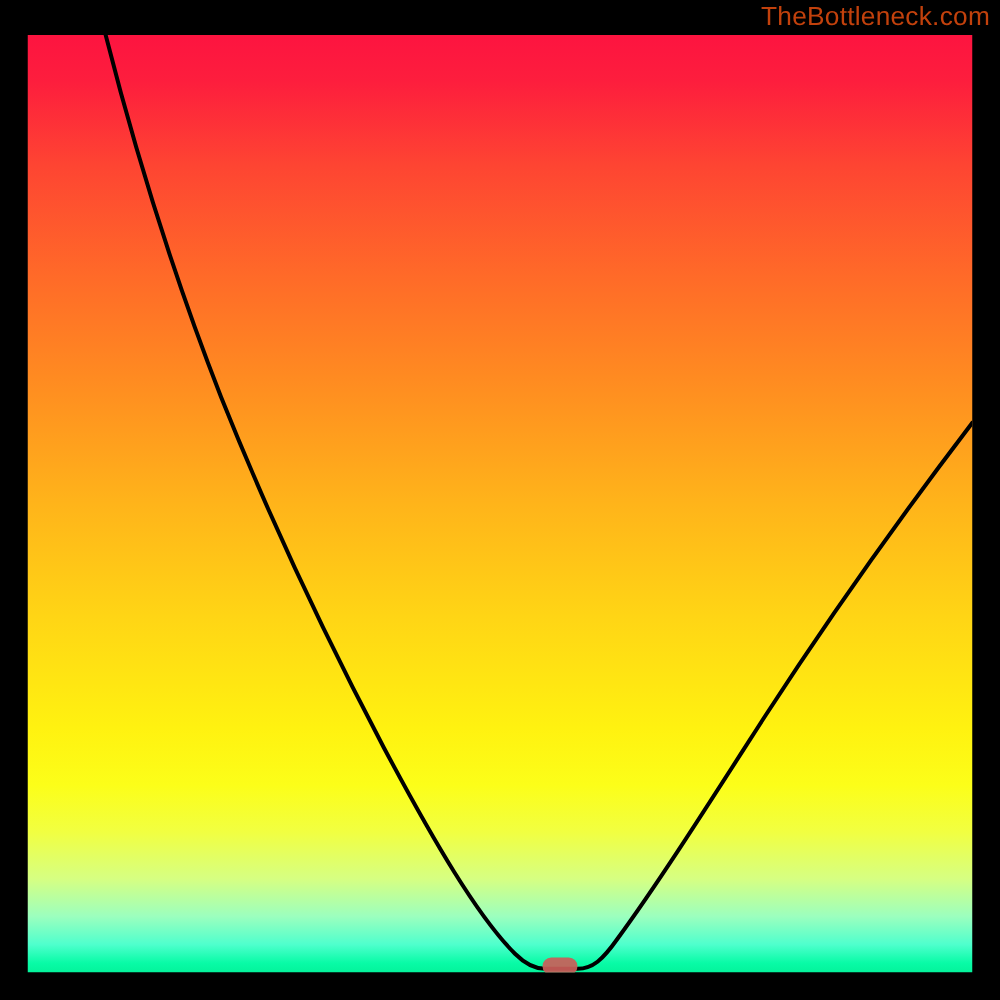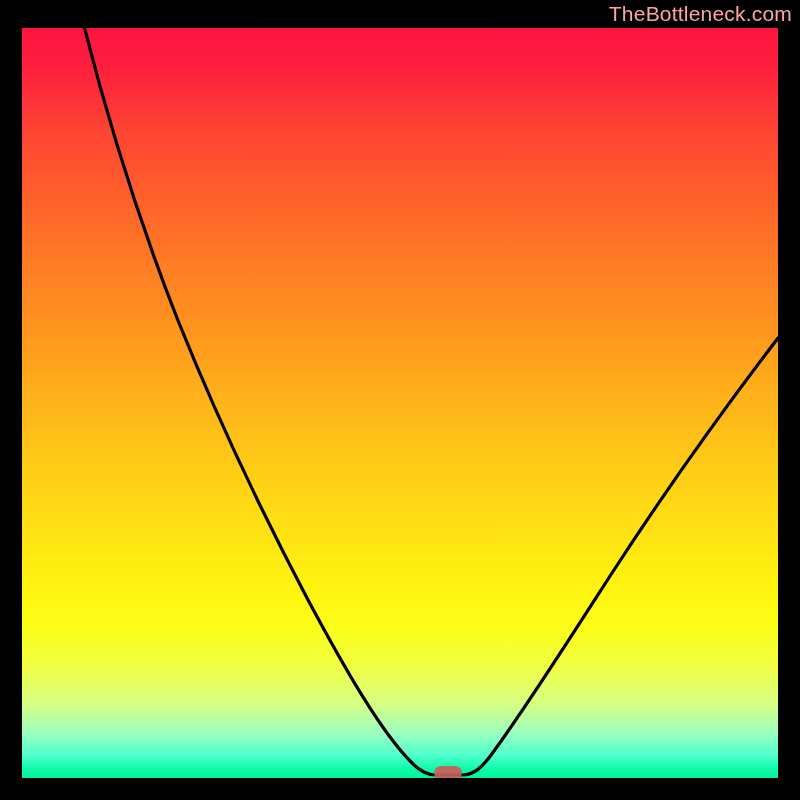--- a/index.html
+++ b/index.html
@@ -14,21 +14,21 @@
   .frame {
     position: relative;
     width: 800px;
     height: 800px;
     background: #000;
   }
   .watermark {
     position: absolute;
     top: 2px;
     right: 8px;
-    color: #fca5a5;
+    color: #c2410c;
     font-size: 21px;
     font-weight: 400;
     letter-spacing: 0.2px;
     z-index: 5;
   }
   .plot-area {
     position: absolute;
     left: 22px;
     top: 28px;
     width: 756px;

